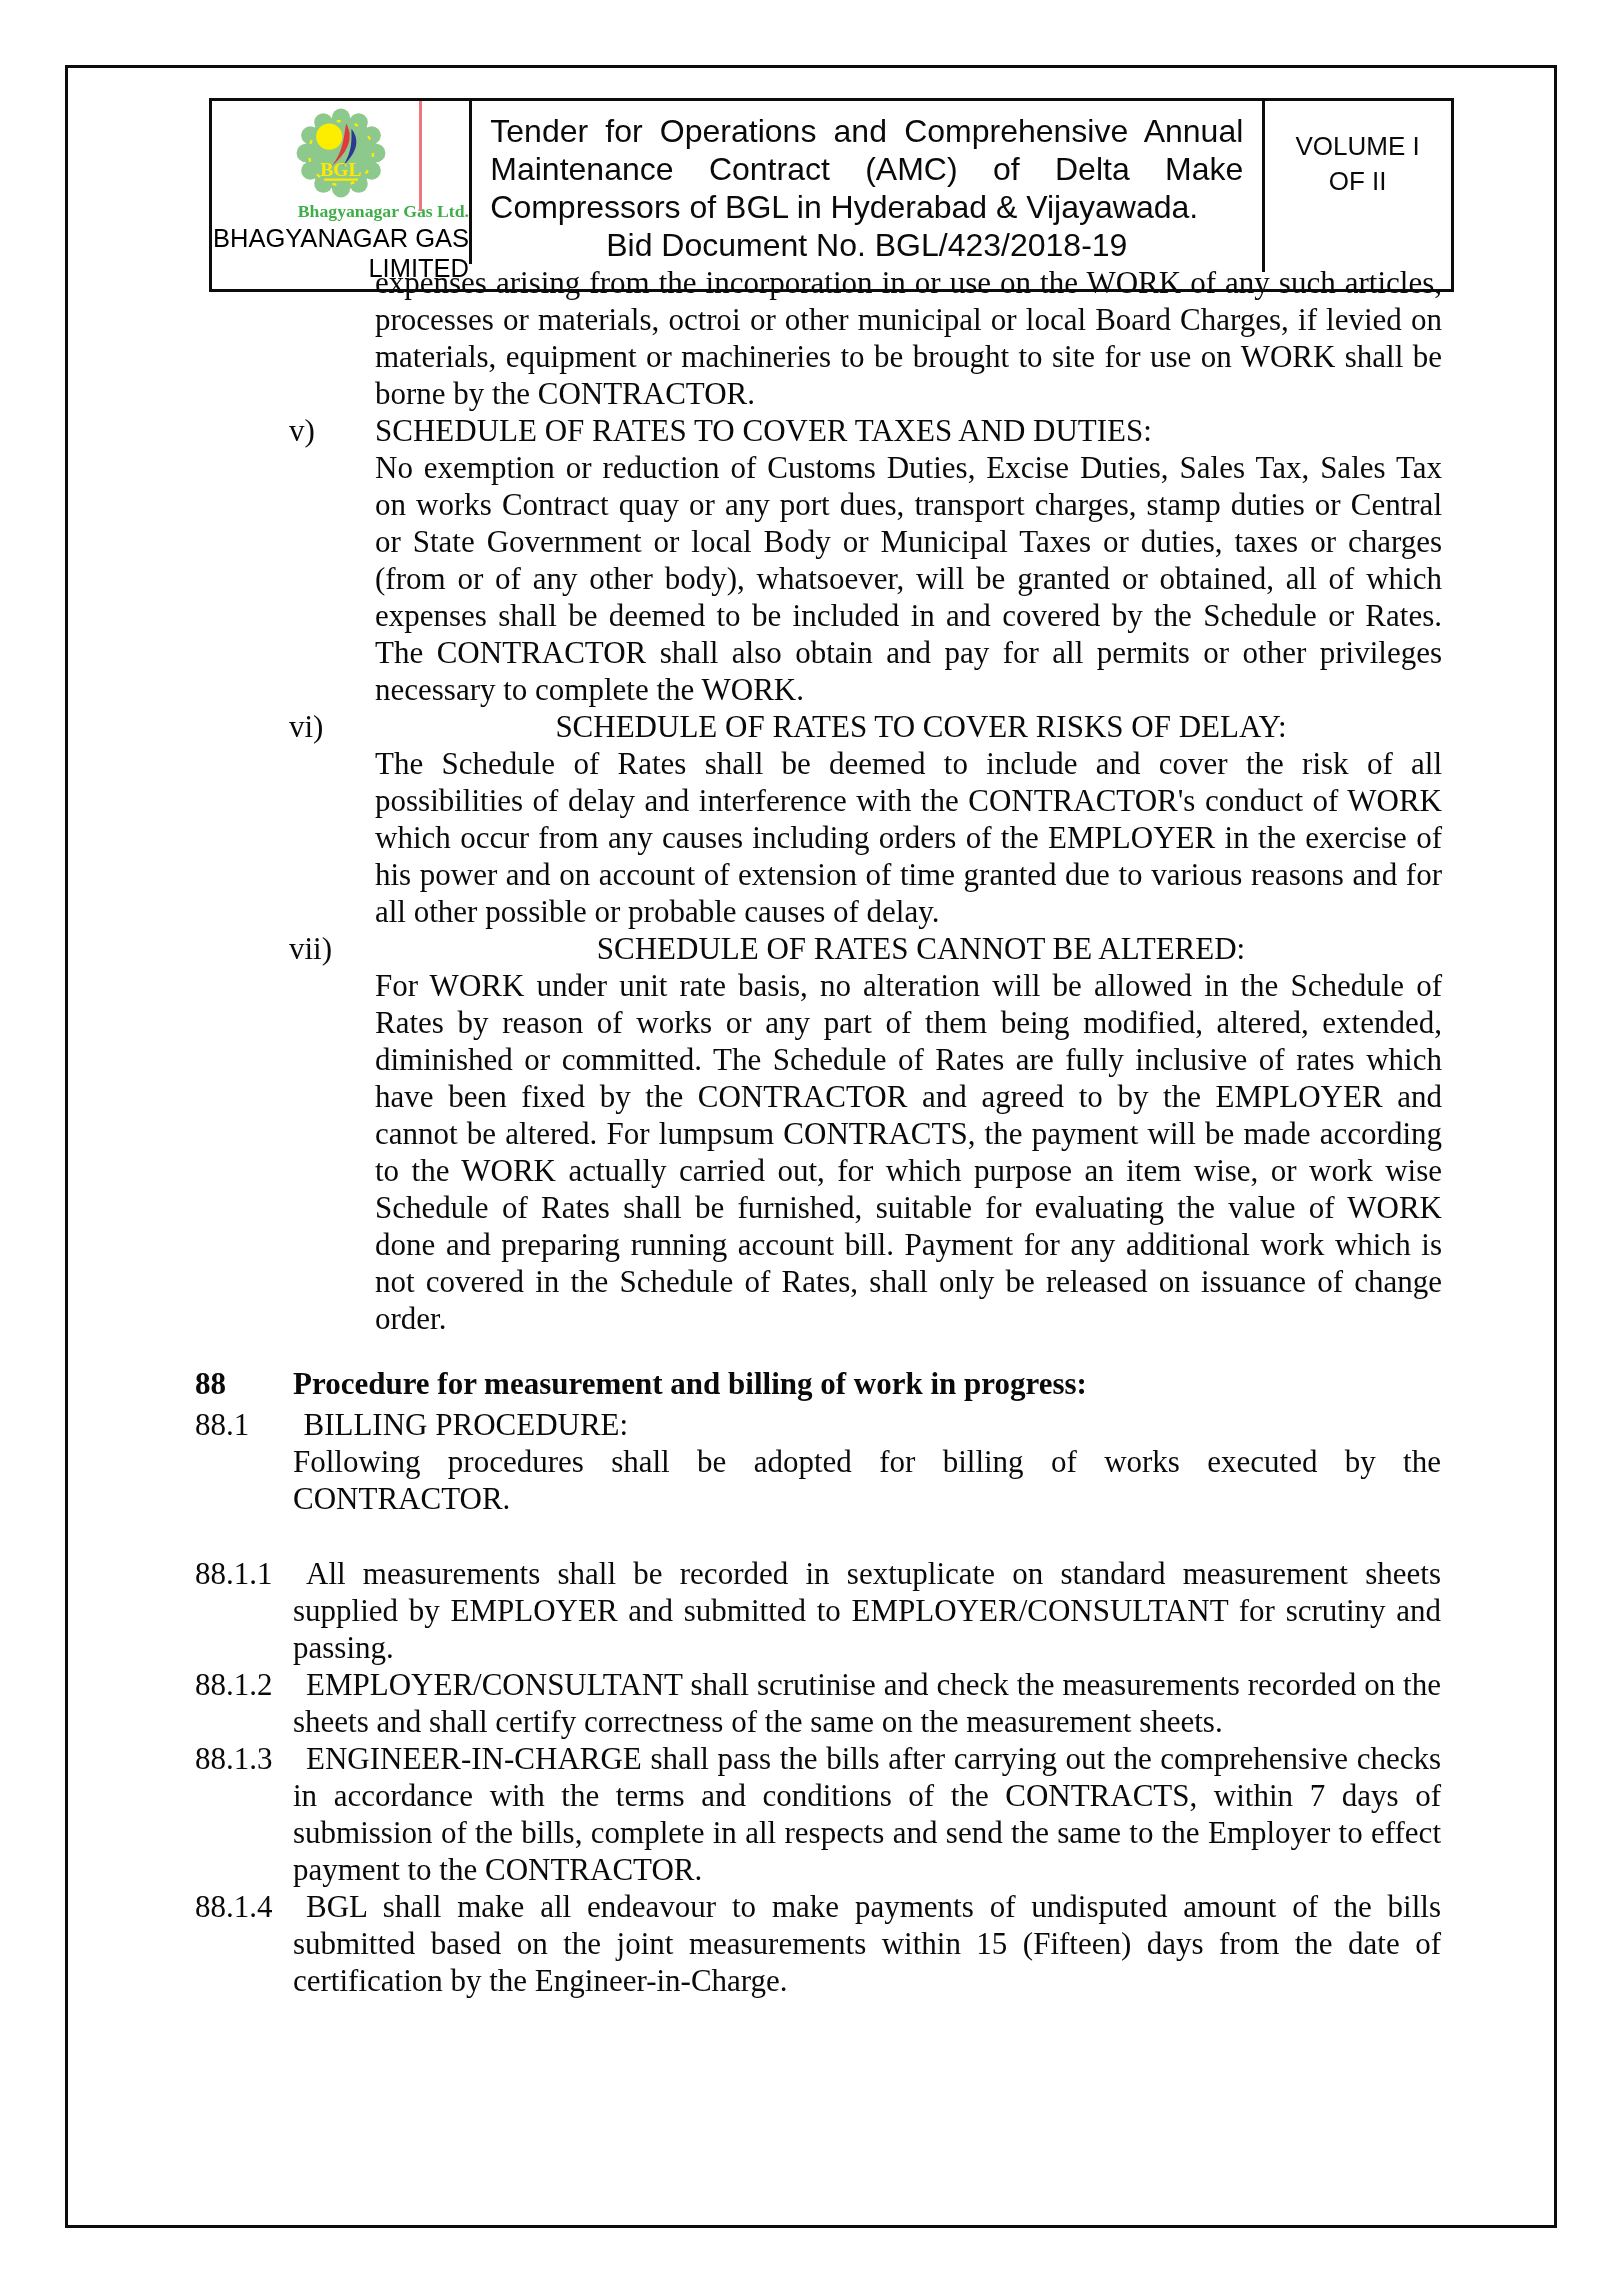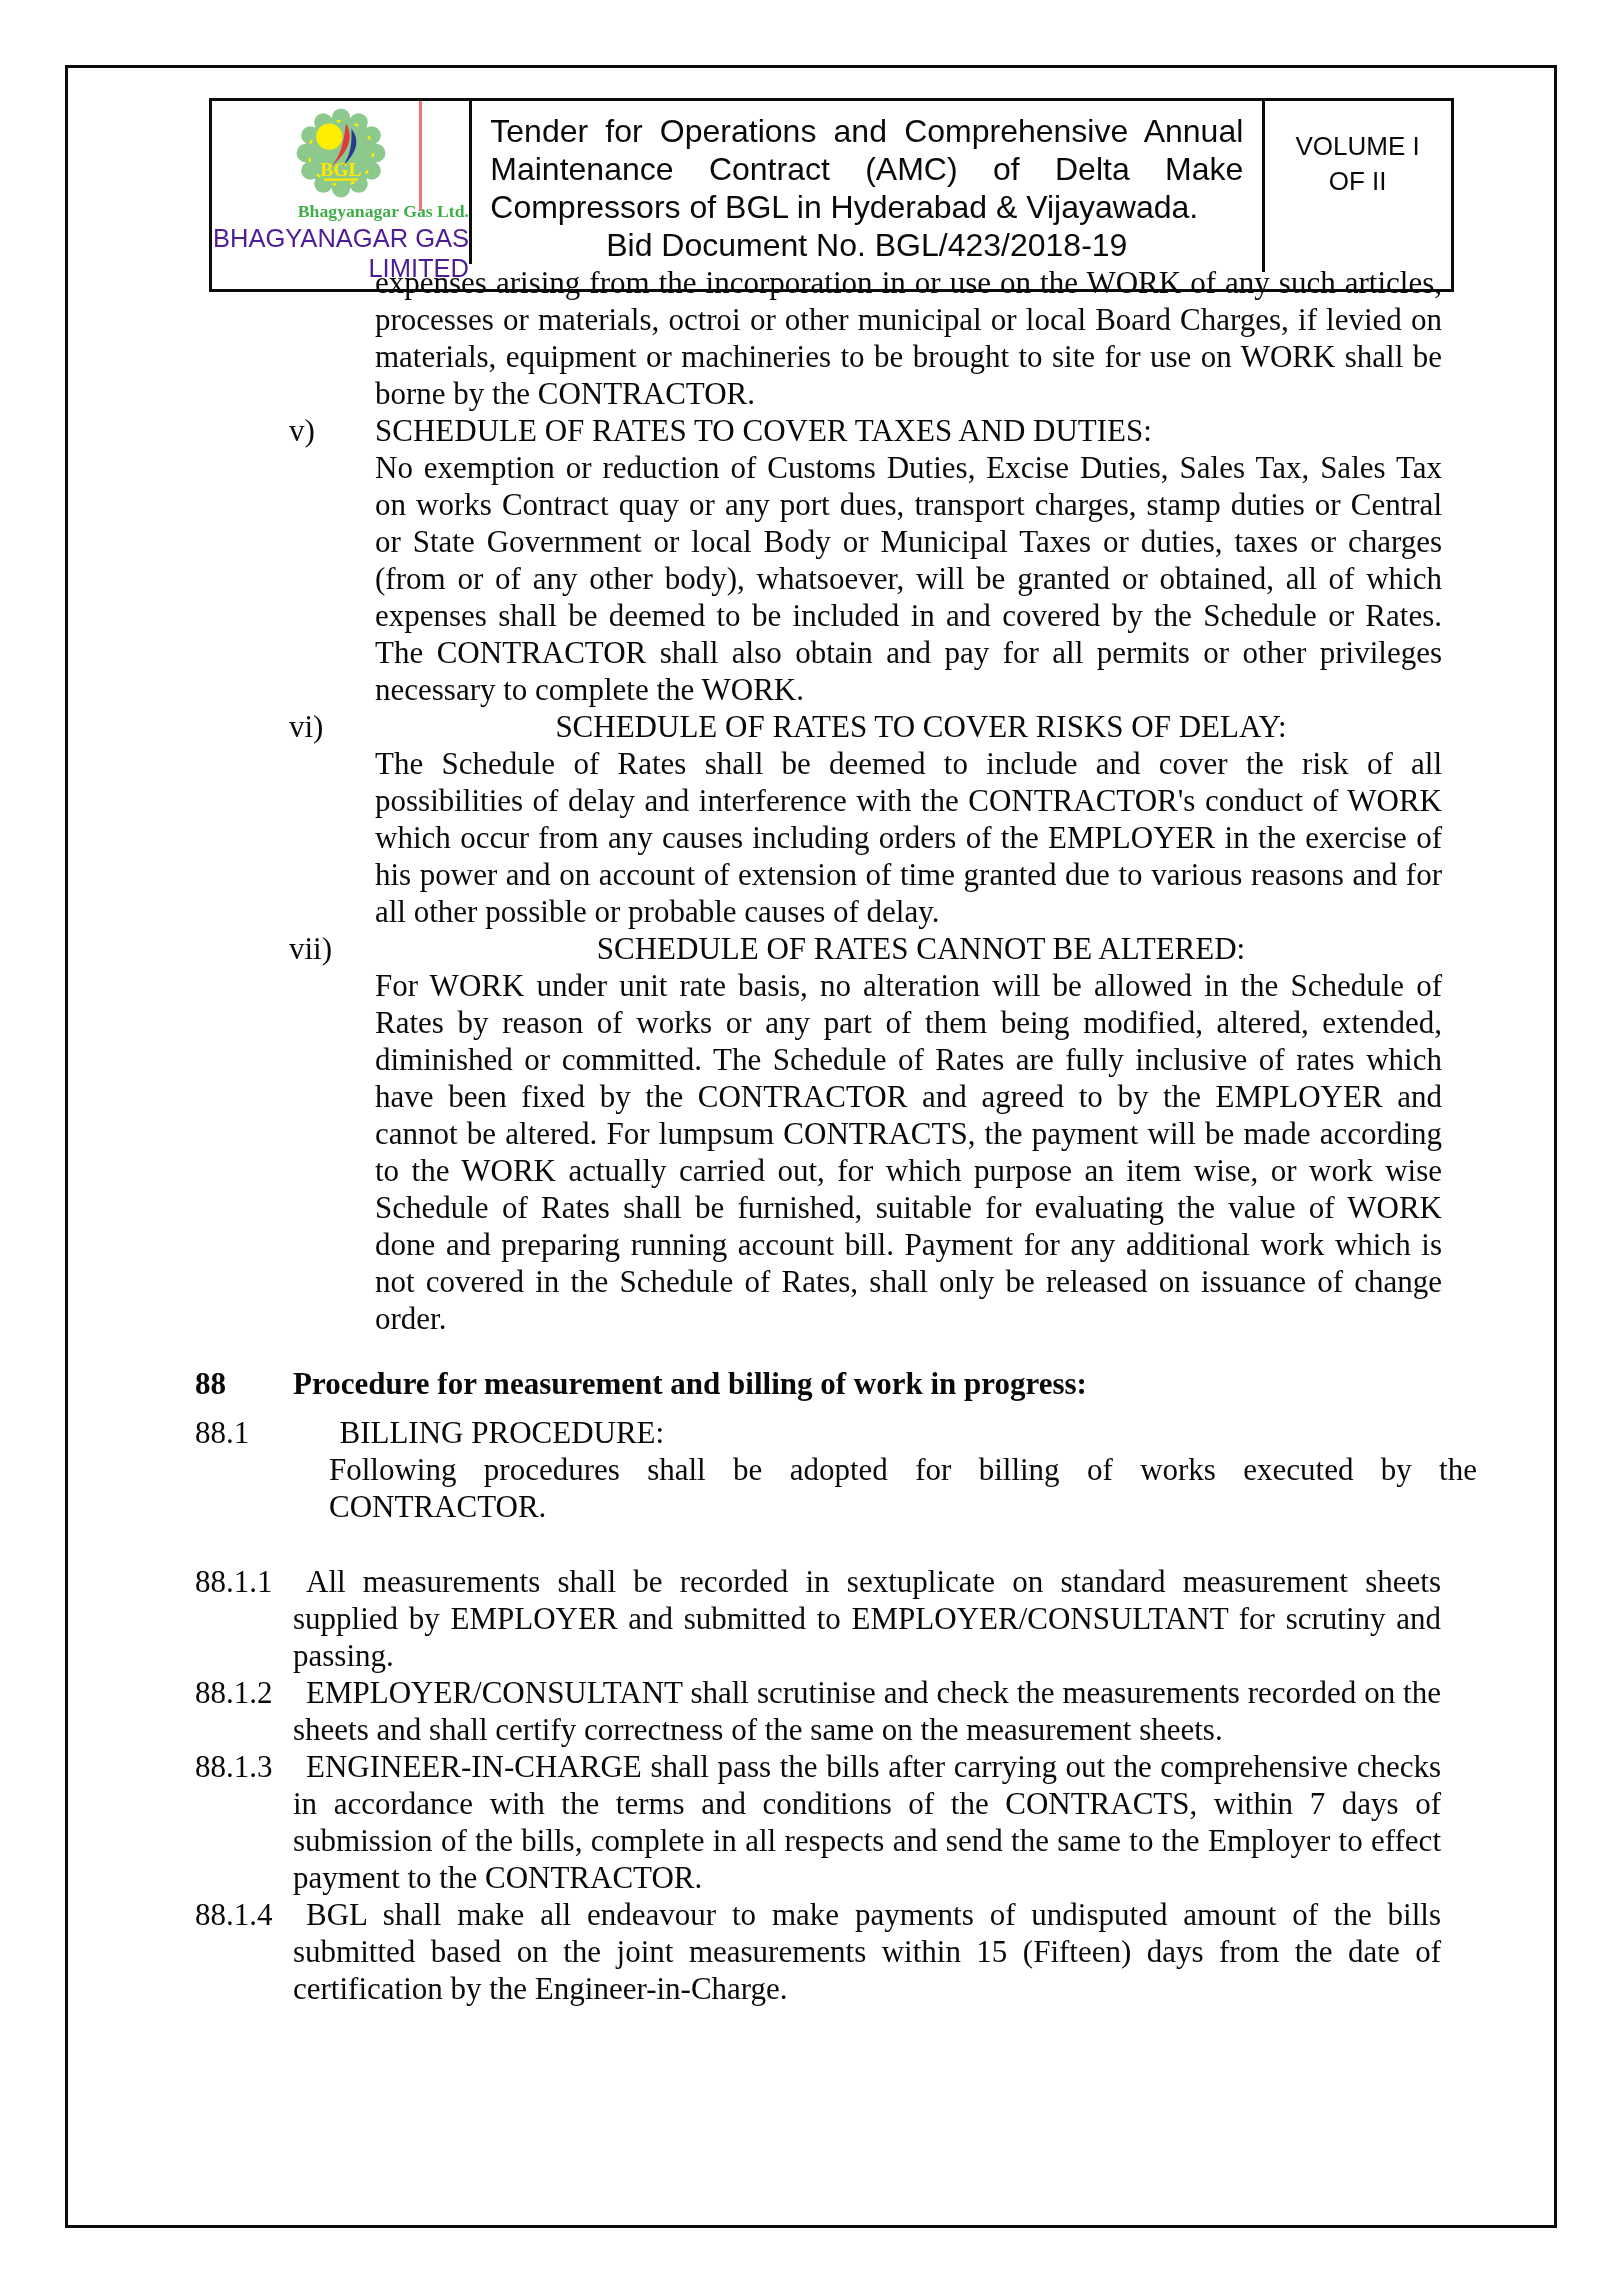--- a/index.html
+++ b/index.html
@@ -37,21 +37,21 @@
     position:absolute; left:207px; top:0; width:3.3px; height:110px;
     background:var(--redline);
   }
   .logo-svg { display:block; margin:0 auto; }
   .logo-caption {
     font-family:"Liberation Serif", serif; font-weight:bold;
     color:var(--caption-green); font-size:17.7px; line-height:18.3px;
   }
   .company-name {
     font-family:"Liberation Sans", sans-serif; font-size:25.5px; line-height:29.4px;
-    color:#4c1d95; margin-top:3.9px;
+    color:#000000; margin-top:3.9px;
   }
   .cell-title {
     width:753px; border-right:3.3px solid #0c0c0c; padding:10.5px 18.3px 0 18.3px;
     font-family:"Liberation Sans", sans-serif; font-size:32px; line-height:38px;
   }
   .title-line-just { text-align:justify; text-align-last:justify; }
   .title-line-left { text-align:left; }
   .title-line-center { text-align:center; }
   .cell-volume {
     width:186px; padding-top:28px; text-align:center;
@@ -168,21 +168,21 @@
           <div class="roman-heading sp1">SCHEDULE OF RATES CANNOT BE ALTERED:</div>
           <div class="roman-para">For WORK under unit rate basis, no alteration will be allowed in the Schedule of Rates by reason of works or any part of them being modified, altered, extended, diminished or committed. The Schedule of Rates are fully inclusive of rates which have been fixed by the CONTRACTOR and agreed to by the EMPLOYER and cannot be altered. For lumpsum CONTRACTS, the payment will be made according to the WORK actually carried out, for which purpose an item wise, or work wise Schedule of Rates shall be furnished, suitable for evaluating the value of WORK done and preparing running account bill. Payment for any additional work which is not covered in the Schedule of Rates, shall only be released on issuance of change order.</div>
         </div>
       </div>
 
       <div class="sec-row bold">
         <div class="sec-num">88</div>
         <div class="sec-body">Procedure for measurement and billing of work in progress:</div>
       </div>
 
-      <div class="sec-row" style="margin-top:12px;gap:36px;">
+      <div class="sec-row" style="margin-top:4px;">
         <div class="sec-num">88.1</div>
         <div class="sec-body">
           <div class="sec-heading">BILLING PROCEDURE:</div>
           <div class="sec-para">Following procedures shall be adopted for billing of works executed by the CONTRACTOR.</div>
         </div>
       </div>
 
       <div class="num-item gap-top">
         <div class="num-label">88.1.1</div>
         <div class="num-body">All measurements shall be recorded in sextuplicate on standard measurement sheets supplied by EMPLOYER and submitted to EMPLOYER/CONSULTANT for scrutiny and passing.</div>

